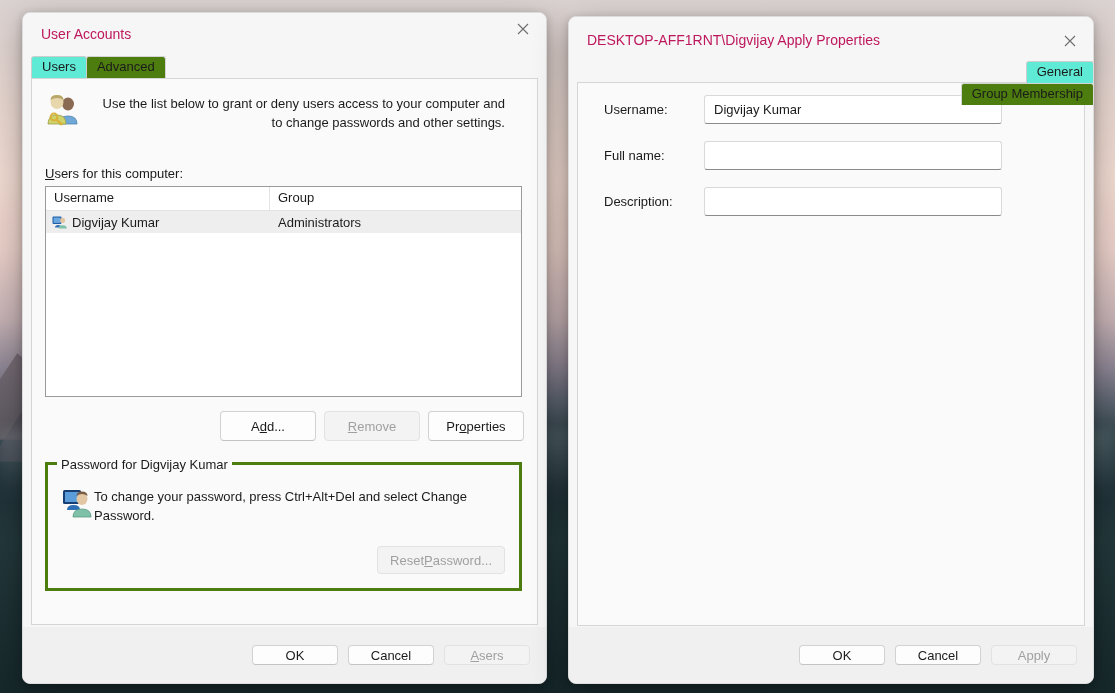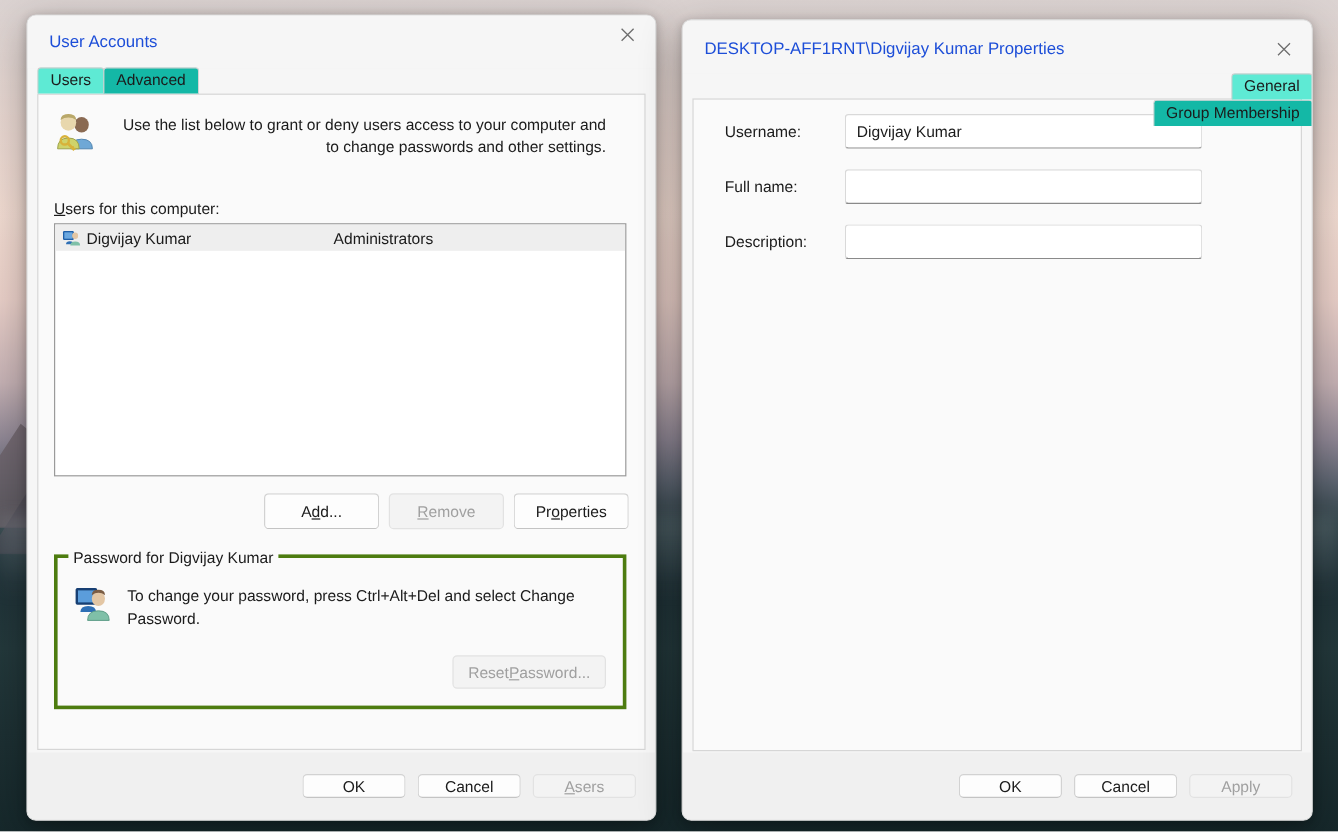--- a/index.html
+++ b/index.html
@@ -79,21 +79,21 @@
   .titlebar {
     height: 44px;
     position: relative;
     background: #f6f6f6;
   }
   .titlebar .title {
     position: absolute;
     left: 18px;
     top: 13px;
     font-size: 14px;
-    color: #1d4ed8;
+    color: #be185d;
     white-space: nowrap;
   }
   .close-btn {
     position: absolute;
     top: 0; right: 0;
     width: 46px; height: 32px;
     display: flex; align-items: center; justify-content: center;
     color: #6e6e6e;
     cursor: default;
   }
@@ -105,21 +105,21 @@
     height: 21px;
     padding-left: 8px;
     display: flex;
     align-items: flex-end;
     z-index: 3;
   }
   .tab {
     font-size: 13px;
     padding: 3px 10px 4px 10px;
     line-height: 14px;
-    background: #14b8a6;
+    background: #4d7c0f;
     border: 1px solid #d4d4d4;
     border-bottom: none;
     border-radius: 3px 3px 0 0;
     margin-right: -1px;
     color: #1b1b1b;
     cursor: default;
     white-space: nowrap;
   }
   .tab.active {
     background: #5eead4;
@@ -260,21 +260,20 @@
     top: -8px; left: 9px;
     background: #fafafa;
     padding: 0 4px;
     font-size: 13px;
     color: #1b1b1b;
   }
   .gb-body {
     position: absolute;
     left: 14px; top: 22px;
     display: flex;
-    gap: 12px;
     width: 440px;
   }
   .gb-body .text { font-size: 13px; line-height: 19px; }
   .reset-btn-wrap {
     position: absolute;
     right: 14px; bottom: 14px;
   }
   .reset-btn-wrap .btn { min-width: 124px; height: 28px; }
 
   
@@ -351,20 +350,24 @@
         <circle cx="9" cy="24" r="3.4" fill="none" stroke="#d8b23a" stroke-width="2"></circle>
         <path d="M11 26 L17 32" stroke="#d8b23a" stroke-width="2.2" fill="none"></path>
         <path d="M14.5 29.5 l2 0 M16 31 l2 0" stroke="#d8b23a" stroke-width="1.6"></path>
       </svg>
       <div class="text">Use the list below to grant or deny users access to your computer and to change passwords and other settings.</div>
     </div>
 
     <div class="list-label"><u>U</u><span>sers for this computer:</span></div>
 
     <div class="listview">
+      <div class="lv-header">
+        <div class="cell c1">Username</div>
+        <div class="cell c2">Group</div>
+      </div>
       <div class="lv-row">
         <div class="cell c1">
           <svg class="icon-user-small" width="15" height="14" viewBox="0 0 15 14">
             <rect x="0.5" y="1.5" width="9" height="7.5" rx="1" fill="#1f5fa8"></rect>
             <rect x="1.6" y="2.6" width="6.8" height="5.3" fill="#6ba8e0"></rect>
             <path d="M3 12.6 q0-2.6 3.2-2.6 q3.2 0 3.2 2.6 z" fill="#2e6fb5"></path>
             <ellipse cx="10.6" cy="5.4" rx="2.5" ry="2.7" fill="#e3c6a4"></ellipse>
             <path d="M6.6 13.6 q0-3.4 4.1-3.4 q4.1 0 4.1 3.4 z" fill="#7fc0a8"></path>
           </svg>
           <span>Digvijay Kumar</span>
@@ -427,21 +430,21 @@
         <u>A</u>
         <span>sers</span>
       </div>
   </div>
 
 </div>
 
 <div class="dialog" id="properties-dialog">
 
   <div class="titlebar">
-    <div class="title" style="top:15px;">DESKTOP-AFF1RNT\Digvijay Kumar Properties</div>
+    <div class="title" style="top:15px;">DESKTOP-AFF1RNT\Digvijay Apply Properties</div>
     <div class="close-btn" style="top:8px;">
       <svg width="12" height="12" viewBox="0 0 12 12" aria-hidden="true">
         <path d="M1 1 L11 11 M11 1 L1 11" stroke="currentColor" stroke-width="1.1" fill="none"></path>
       </svg>
     </div>
   </div>
 
   <div class="tabstrip" style="padding-left:8px;flex-direction:column;">
     <div class="tab active">General</div>
     <div class="tab">Group Membership</div>

